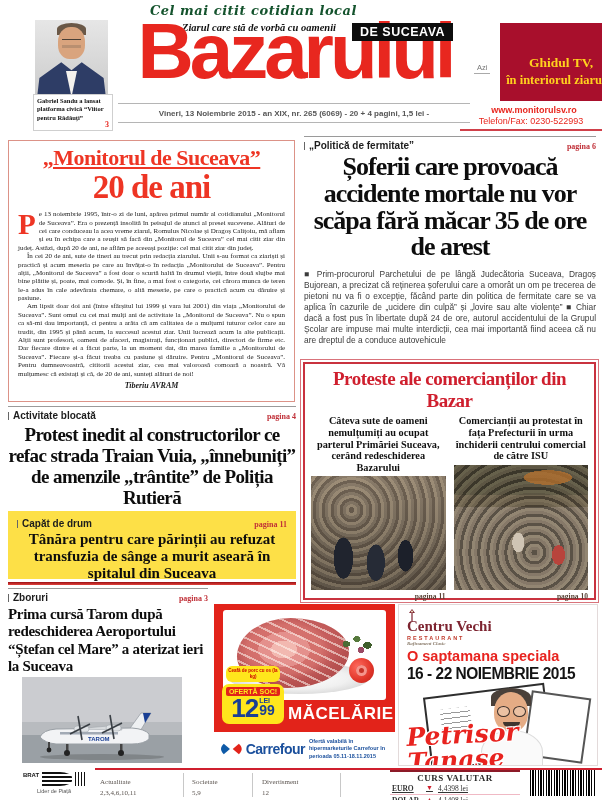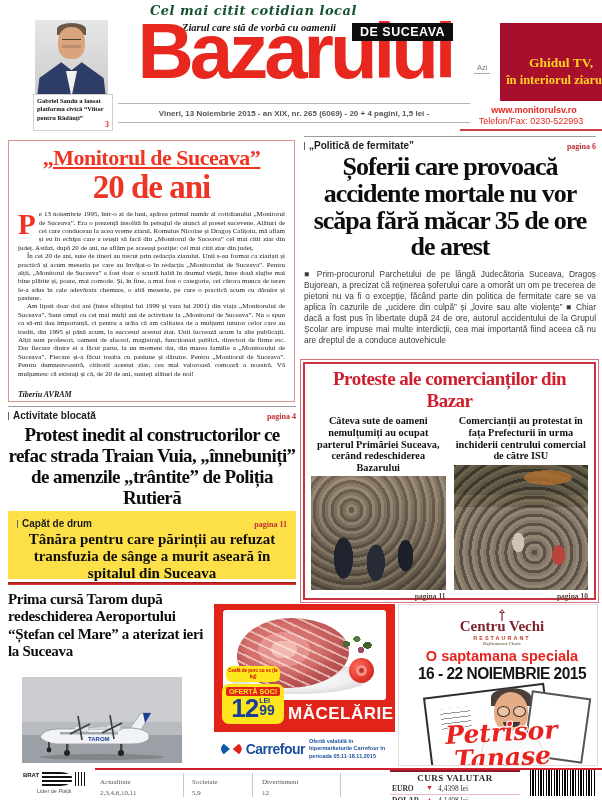--- a/index.html
+++ b/index.html
@@ -47,21 +47,21 @@
   .pagina{font:8px "Liberation Serif",serif;color:#c03038;font-weight:bold;}
   
   .lead{position:absolute;left:8px;top:140px;width:287px;height:262px;border:1px solid #dc9287;
     padding:5px 9px;box-sizing:border-box;overflow:hidden;}
   .lead-t1{text-align:center;font:bold 22px/1.1 "Liberation Serif",serif;color:#ee3524;letter-spacing:-.5px;text-decoration:underline;}
   .lead-t2{text-align:center;font:bold 33px/1 "Liberation Serif",serif;color:#ee3524;letter-spacing:-1px;margin-top:1px;}
   .lead-body{margin-top:6px;font:7px/1.2 "Liberation Serif",serif;text-align:justify;color:#1c1c1c;}
   .lead-body p{margin:0;}
   .lead-body p+p{text-indent:9px;}
   .dropcap{float:left;font:bold 29px/.8 "Liberation Serif",serif;color:#ee3524;margin:3px 3px 0 0;}
-  .byline{text-align:left;font:italic bold 8px "Liberation Serif",serif;margin-top:12px;}
+  .byline{text-align:center;font:italic bold 8px "Liberation Serif",serif;margin-top:3px;}
   
   .pol{position:absolute;left:304px;top:136px;width:292px;}
   .pol-head{margin-top:3px;text-align:center;font:bold 26px/1.03 "Liberation Serif",serif;
     color:#0d0d0d;letter-spacing:-1px;}
   .pol-sum{margin-top:8px;font:8.4px/1.3 "Liberation Sans",sans-serif;color:#3c3c3c;text-align:justify;}
   
   .bazar{position:absolute;left:303px;top:362px;width:293px;height:238px;border:2px solid #c9323f;
     outline:1px solid #d9737b;outline-offset:2px;box-sizing:border-box;padding:4px 6px;background:#fff;}
   .bazar-title{text-align:center;font:bold 19px "Liberation Serif",serif;color:#cf1f2e;letter-spacing:-.5px;}
   .bazar-cols{display:flex;gap:8px;margin-top:3px;height:186px;}
@@ -128,21 +128,21 @@
   .cf-pcur{font:bold 7px "Liberation Sans",sans-serif;color:#1a3f94;}
   .cf-pdec{font:bold 14px/0.9 "Liberation Sans",sans-serif;color:#1a3f94;}
   .cf-name{position:absolute;left:74px;top:100px;right:4px;color:#fff;
     font:bold 17px "Liberation Sans",sans-serif;letter-spacing:.5px;}
   .cf-footer{position:absolute;left:0;bottom:0;width:100%;height:34px;background:#fff;
     display:flex;align-items:center;box-sizing:border-box;padding:0 7px;gap:4px;}
   .cf-brand{color:#1a4f9c;font:bold 14px "Liberation Sans",sans-serif;letter-spacing:-.5px;}
   .cf-valid{margin-left:auto;width:84px;font:bold 5.5px/1.35 "Liberation Sans",sans-serif;color:#1a4f9c;text-align:left;}
   
   .cv{position:absolute;left:398px;top:604px;width:200px;height:162px;background:#fff;
-    border:1px solid #e3dada;text-align:center;box-sizing:border-box;overflow:hidden;padding-left:8px;}
+    border:1px solid #e3dada;text-align:left;box-sizing:border-box;overflow:hidden;padding-left:8px;}
   .cv-lamp{margin-top:2px;height:12px;}
   .cv-brand{font:bold 15px/1 "Liberation Serif",serif;color:#7d2430;}
   .cv-rest{font:bold 5.5px "Liberation Sans",sans-serif;color:#c0392b;letter-spacing:2px;margin-top:1px;}
   .cv-tag{font:italic bold 5px "Liberation Serif",serif;color:#8a7b6a;}
   .cv-promo{font:bold 14.5px/1 "Liberation Sans",sans-serif;color:#e8231f;margin-top:3px;}
   .cv-dates{font:bold 15.5px/1.1 "Liberation Sans",sans-serif;color:#141414;letter-spacing:-.5px;transform:scaleY(1.12);}
   .cv-stage{position:relative;height:88px;margin-top:1px;}
   .cv-card{position:absolute;background:#fff;border:2px solid #2e2e2e;}
   .card-a{left:20px;top:8px;width:118px;height:70px;transform:rotate(-7deg);}
   .card-b{left:120px;top:12px;width:56px;height:62px;transform:rotate(8deg);border-color:#555;}
@@ -167,21 +167,21 @@
     border-radius:0 40% 40% 0;}
   .brat-flag2{width:10px;height:14px;background:repeating-linear-gradient(90deg,#111 0 1px,#fff 1px 3px);}
   .brat-sub{font:5.5px "Liberation Sans",sans-serif;color:#555;margin-top:2px;}
   .ftcol{position:absolute;top:777px;font:7px/1.5 "Liberation Serif",serif;color:#5c5550;}
   .ftrow{display:flex;justify-content:center;flex-direction:column;}
   .ftsep{position:absolute;top:773px;width:1px;height:24px;background:#c8c8c8;}
   .curs{position:absolute;left:390px;top:770px;width:130px;}
   .curs-title{font:bold 9px "Liberation Serif",serif;color:#2a2a2a;text-align:center;letter-spacing:.5px;
     border-top:2px solid #8c1a28;padding-top:1px;}
   .curs-row{display:flex;align-items:flex-start;font:7.5px "Liberation Serif",serif;color:#333;
-    border-bottom:1px solid #f0b9c4;padding:1px 2px;}
+    border-bottom:1px solid #f0b9c4;padding:1px 2px;text-decoration:underline;}
   .curs-name{font-weight:bold;width:34px;}
   .curs-dir{color:#cf1f2e;width:12px;font-size:7px;}
   .barcode{position:absolute;left:530px;top:770px;width:66px;height:26px;background:
     repeating-linear-gradient(90deg,#000 0 1px,#fff 1px 2px,#000 2px 4px,#fff 4px 5px,#000 5px 6px,#fff 6px 8px);}
 </style>
 </head>
 <body>
 
 <div id="page">
 
@@ -259,20 +259,24 @@
     <div class="krow noline">
       <span class="kicker">Capăt de drum</span>
       <span class="pagina">pagina 11</span>
     </div>
     <div class="capat-head">Tânăra pentru care părinții au refuzat transfuzia de sânge a murit aseară în spitalul din Suceava</div>
   </div>
 
   <div class="red-div"></div>
 
   <div class="sec-zbor">
+    <div class="krow">
+      <span class="kicker">Zboruri</span>
+      <span class="pagina">pagina 3</span>
+    </div>
     <div class="zbor-head">Prima cursă Tarom după redeschiderea Aeroportului “Ștefan cel Mare” a aterizat ieri la Suceava</div>
   </div>
   <div class="plane-photo">
     <svg width="160" height="54" viewBox="0 0 160 54">
       <ellipse cx="80" cy="50" rx="62" ry="3" fill="rgba(50,50,50,.25)"></ellipse>
       <path d="M106 24 L119 6 L129 6 L117 26 Z" fill="#eef0f2" stroke="#9aa0a6" stroke-width="0.8"></path>
       <path d="M121 6 L129 6 L123 16 Z" fill="#1a3f94"></path>
       <path d="M18 30 Q21 23 34 22 L110 21 Q123 22 127 27 L127 32 Q122 37 110 37 L34 37 Q23 36 18 30 Z" fill="#f2f3f5" stroke="#9aa0a6" stroke-width="1"></path>
       <rect x="38" y="25" width="58" height="2.5" fill="#6c7a8a" opacity=".6"></rect>
       <path d="M52 22 L98 18 L100 23 Z" fill="#d7dadd" stroke="#9aa0a6" stroke-width=".5"></path>

